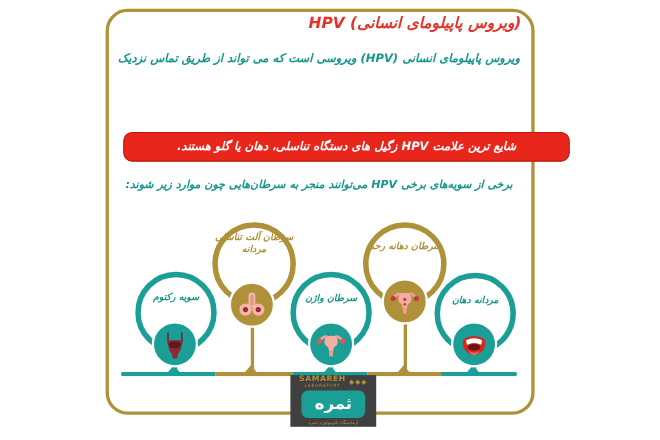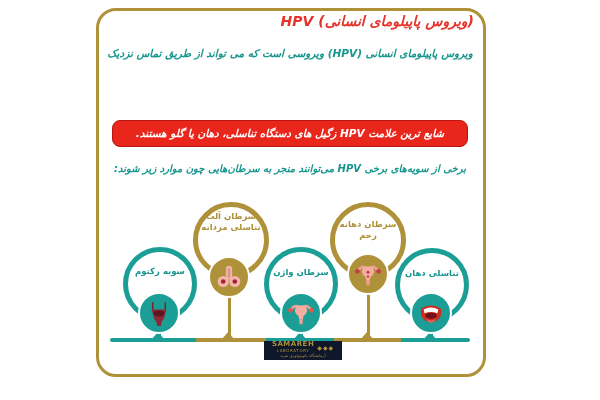--- a/index.html
+++ b/index.html
@@ -21,34 +21,34 @@
   .title{
     position:absolute;top:13px;left:100px;width:374px;text-align:right;direction:rtl;
     color:var(--red);font-weight:bold;font-style:italic;font-size:14px;
   }
   .intro{
     position:absolute;top:40px;left:104px;width:372px;direction:rtl;text-align:center;
     color:var(--teal-text);font-weight:bold;font-style:italic;font-size:10.5px;
   }
   .intro div{line-height:27px;white-space:nowrap;}
   .alert-box{
-    position:absolute;top:120px;left:112px;width:356px;height:27px;box-sizing:border-box;
+    position:absolute;top:120px;left:112px;width:406px;height:27px;box-sizing:border-box;
     background:var(--red-box);border:1px solid #b8170f;border-radius:8px;
     color:#ffffff;direction:rtl;text-align:center;line-height:25px;
     font-size:10.5px;font-weight:bold;font-style:italic;white-space:nowrap;
   }
   .lead{
     position:absolute;top:163px;left:98px;width:384px;direction:rtl;text-align:center;
     color:var(--teal-text);font-weight:bold;font-style:italic;font-size:10px;white-space:nowrap;
   }
   .ring{position:absolute;border-radius:50%;background:#fff;}
   .ring.teal{border:5px solid var(--teal);}
   .ring.gold{border:5px solid var(--gold);}
   .clabel{
-    position:absolute;direction:rtl;text-align:center;font-weight:bold;
+    position:absolute;direction:rtl;text-align:center;font-weight:bold;font-style:italic;
     font-size:8.5px;line-height:11px;
   }
   .clabel.teal{color:var(--teal-text);}
   .clabel.gold{color:var(--gold);}
   .disc{
     position:absolute;width:38px;height:38px;border-radius:50%;border:2px solid #ffffff;
     display:flex;align-items:center;justify-content:center;
   }
   .disc.teal{background:var(--teal);}
   .disc.gold{background:var(--gold);}
@@ -81,21 +81,21 @@
   .d4{left:347px;top:253px;}
   .d5{left:410px;top:292px;}
   .s1{left:158px;top:328px;height:10px;}
   .s2{left:228px;top:294px;height:44px;}
   .s3{left:300px;top:328px;height:10px;}
   .s4{left:367px;top:292px;height:46px;}
   .s5{left:430px;top:328px;height:10px;}
   .f1{left:152px;} .f2{left:222px;} .f3{left:294px;} .f4{left:361px;} .f5{left:424px;}
   
   .logo{
-    position:absolute;left:264px;top:341px;width:78px;background:#0f172a;z-index:5;
+    position:absolute;left:264px;top:341px;width:78px;background:#404040;z-index:5;
     text-align:center;padding-bottom:2px;
   }
   .logo-head{display:flex;justify-content:center;align-items:center;gap:3px;}
   .logo-name{color:var(--gold);font-size:7px;font-weight:bold;letter-spacing:0.5px;line-height:7px;}
   .logo-sub{color:var(--gold);font-size:4px;letter-spacing:0.6px;line-height:5px;}
   .logo-diamonds{color:var(--gold);font-size:6px;letter-spacing:1px;}
   .logo-mark{
     margin:2px auto 1px auto;width:58px;height:25px;background:var(--teal);border-radius:6px;
     color:#ffffff;font-weight:bold;font-size:15px;line-height:25px;
   }
@@ -188,33 +188,34 @@
       <circle cx="19" cy="22" r="1.3" fill="#c73a43"></circle>
       <path d="M16.8 26 h4.4 l-0.6 5.5 h-3.2z" fill="#ef9f94"></path>
     </svg>
   </div>
 </div>
 
 <div>
   <div class="stem teal s5"></div>
   <div class="foot teal f5"></div>
   <div class="ring teal r5"></div>
-  <div class="clabel teal l5">تناسلی دهان</div>
+  <div class="clabel teal l5">مردانه دهان</div>
   <div class="disc teal d5">
     <svg width="34" height="34" viewBox="0 0 38 38">
       <path d="M8 14 q11 -7 22 0 q2 9 -4.5 13.5 q-6.5 4 -13 0 q-6.5 -4.5 -4.5 -13.5z" fill="#cf2b20"></path>
       <path d="M10.8 15 q8.2 -4.4 16.4 0 l-1 4.4 q-7.2 -3.2 -14.4 0z" fill="#ffffff"></path>
       <ellipse cx="19" cy="22" rx="6.4" ry="3.4" fill="#6d1318"></ellipse>
       <path d="M13.5 25.5 q5.5 3.8 11 0 q-2 4.5 -5.5 4.5 q-3.5 0 -5.5 -4.5z" fill="#e0685e"></path>
     </svg>
   </div>
 </div>
 
 <div class="logo">
   <div class="logo-head">
     <div>
       <div class="logo-name">SAMAREH</div>
       <div class="logo-sub">LABORATORY</div>
     </div>
     <div class="logo-diamonds">◆◆◆</div>
   </div>
+  <div class="logo-mark">ثمره</div>
   <div class="logo-tagline">آزمایشگاه پاتوبیولوژی ثمره</div>
 </div>
 
 </body></html>

